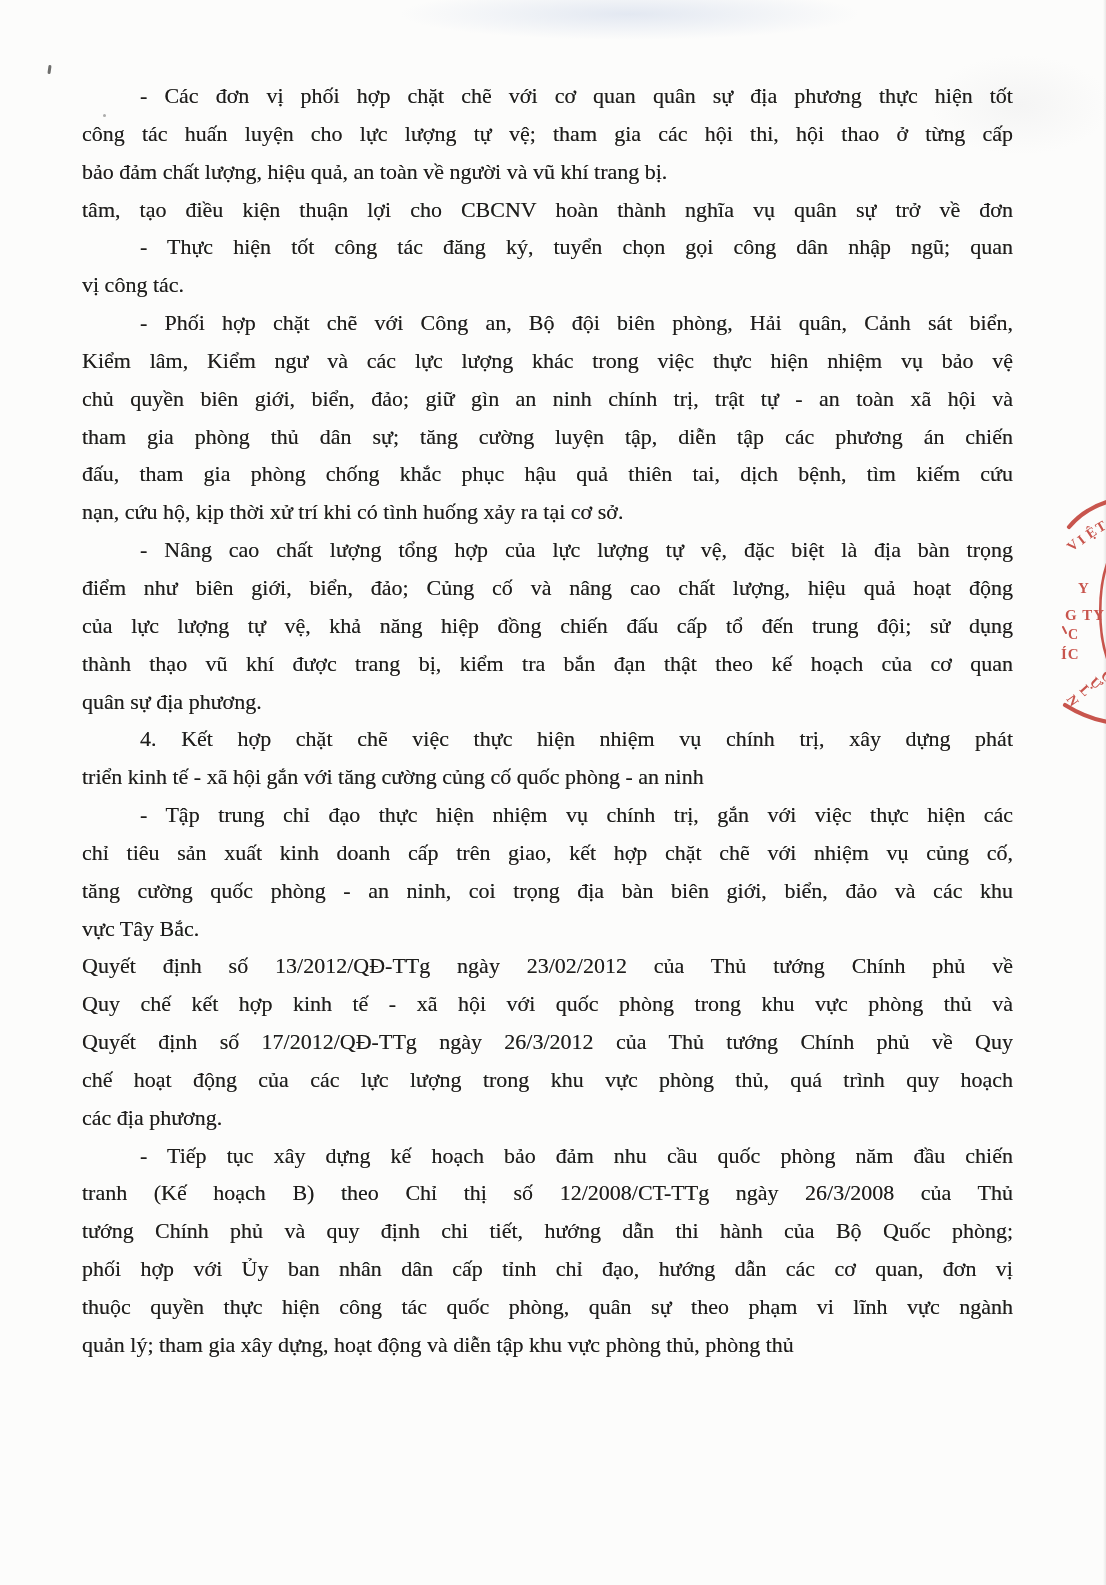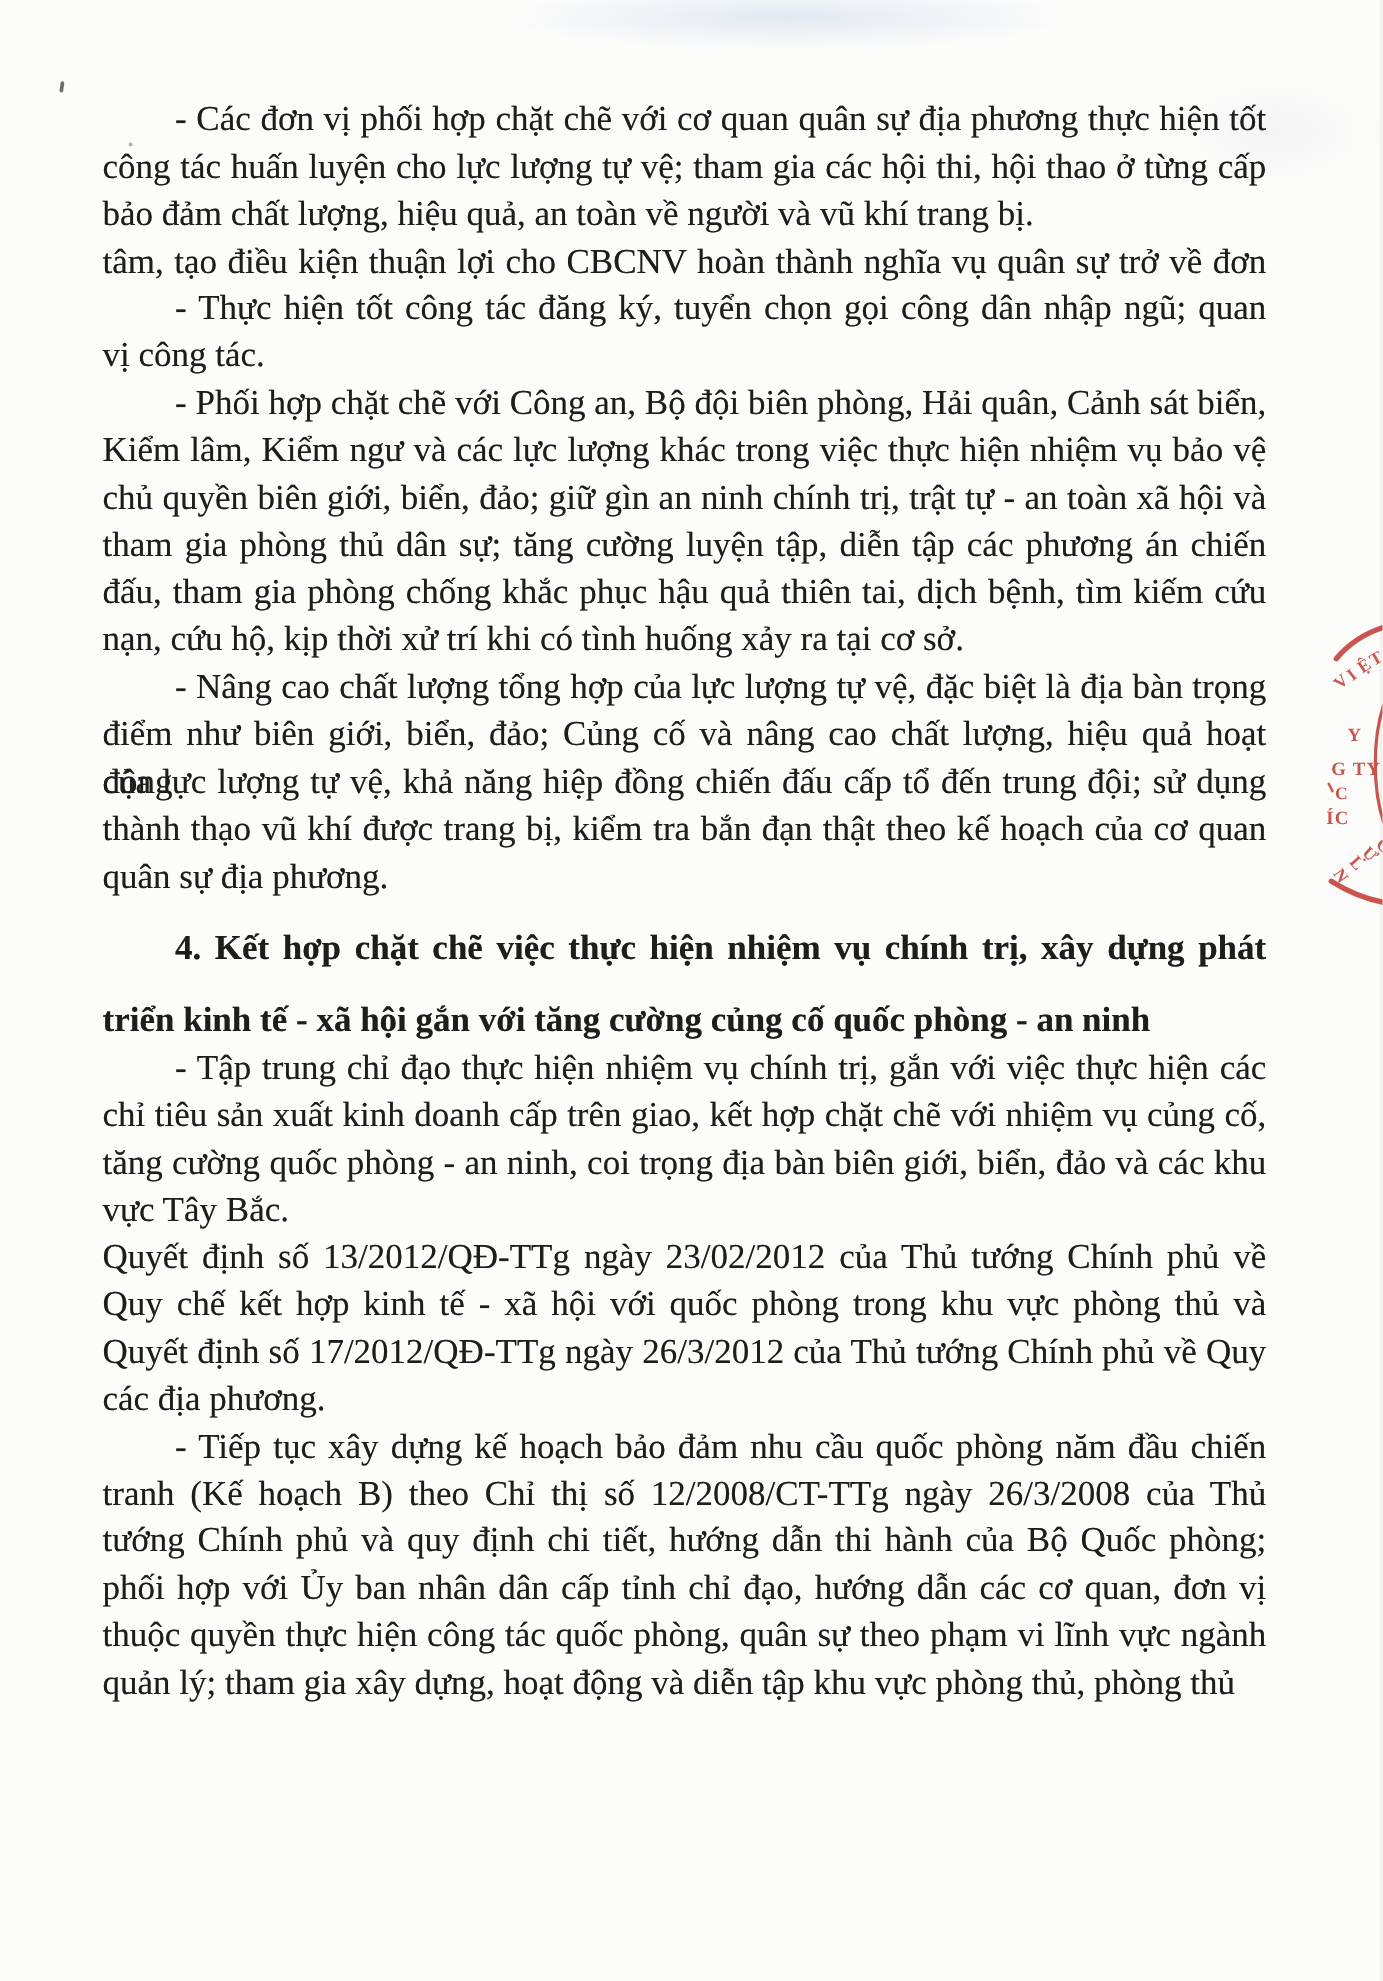--- a/index.html
+++ b/index.html
@@ -32,31 +32,31 @@
   }
   .page-edge-shadow{
     position:absolute;right:0;top:0;width:3px;height:100%;
     background:linear-gradient(to left,rgba(120,120,118,.14),rgba(120,120,118,0));
   }
   
   .text-block{
     position:absolute;left:82px;top:77px;width:931px;
   }
   .line{
-    font-size:28px;
+    font-size:22px;
     line-height:37.85px;height:37.85px;
     text-align:justify;
     text-align-last:justify;
     -moz-text-align-last:justify;
     white-space:normal;
     text-shadow:0 0 .5px rgba(25,25,23,.55);
   }
   .line.first{text-indent:58px;}
   .line.last{text-align-last:left;-moz-text-align-last:left;}
-  .paragraph.heading .line{font-weight:bold;margin-top:20px;}
+  .paragraph.heading .line{font-weight:normal;}
   
   .stamp-wrap{
     position:absolute;left:1028px;top:486px;width:80px;height:250px;
     pointer-events:none;
   }
   .stamp-wrap svg{display:block;}
   .stamp-wrap text{
     font-family:"Liberation Serif","DejaVu Serif",serif;
     font-weight:bold;
   }
@@ -105,20 +105,21 @@
       <div class="paragraph">
         <div class="line first">- Tập trung chỉ đạo thực hiện nhiệm vụ chính trị, gắn với việc thực hiện các</div>
         <div class="line">chỉ tiêu sản xuất kinh doanh cấp trên giao, kết hợp chặt chẽ với nhiệm vụ củng cố,</div>
         <div class="line">tăng cường quốc phòng - an ninh, coi trọng địa bàn biên giới, biển, đảo và các khu</div>
         <div class="line last">vực Tây Bắc.</div>
       </div>
       <div class="paragraph">
         <div class="line">Quyết định số 13/2012/QĐ-TTg ngày 23/02/2012 của Thủ tướng Chính phủ về</div>
         <div class="line">Quy chế kết hợp kinh tế - xã hội với quốc phòng trong khu vực phòng thủ và</div>
         <div class="line">Quyết định số 17/2012/QĐ-TTg ngày 26/3/2012 của Thủ tướng Chính phủ về Quy</div>
+        <div class="line">chế hoạt động của các lực lượng trong khu vực phòng thủ, quá trình quy hoạch</div>
         <div class="line last">các địa phương.</div>
       </div>
       <div class="paragraph">
         <div class="line first">- Tiếp tục xây dựng kế hoạch bảo đảm nhu cầu quốc phòng năm đầu chiến</div>
         <div class="line">tranh (Kế hoạch B) theo Chỉ thị số 12/2008/CT-TTg ngày 26/3/2008 của Thủ</div>
         <div class="line">tướng Chính phủ và quy định chi tiết, hướng dẫn thi hành của Bộ Quốc phòng;</div>
         <div class="line">phối hợp với Ủy ban nhân dân cấp tỉnh chỉ đạo, hướng dẫn các cơ quan, đơn vị</div>
         <div class="line">thuộc quyền thực hiện công tác quốc phòng, quân sự theo phạm vi lĩnh vực ngành</div>
         <div class="line last">quản lý; tham gia xây dựng, hoạt động và diễn tập khu vực phòng thủ, phòng thủ</div>
       </div>

